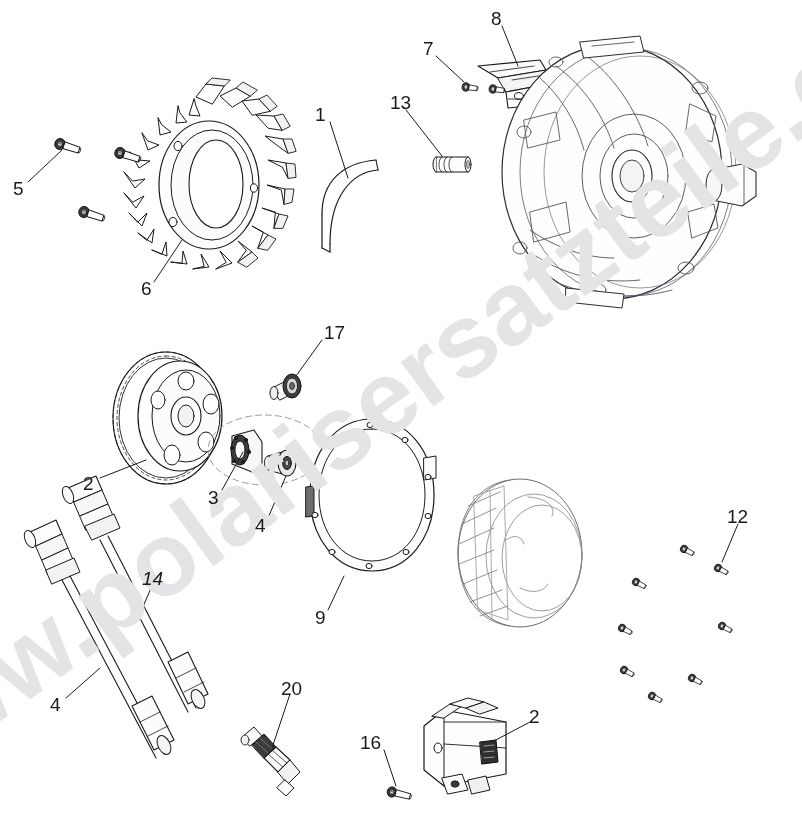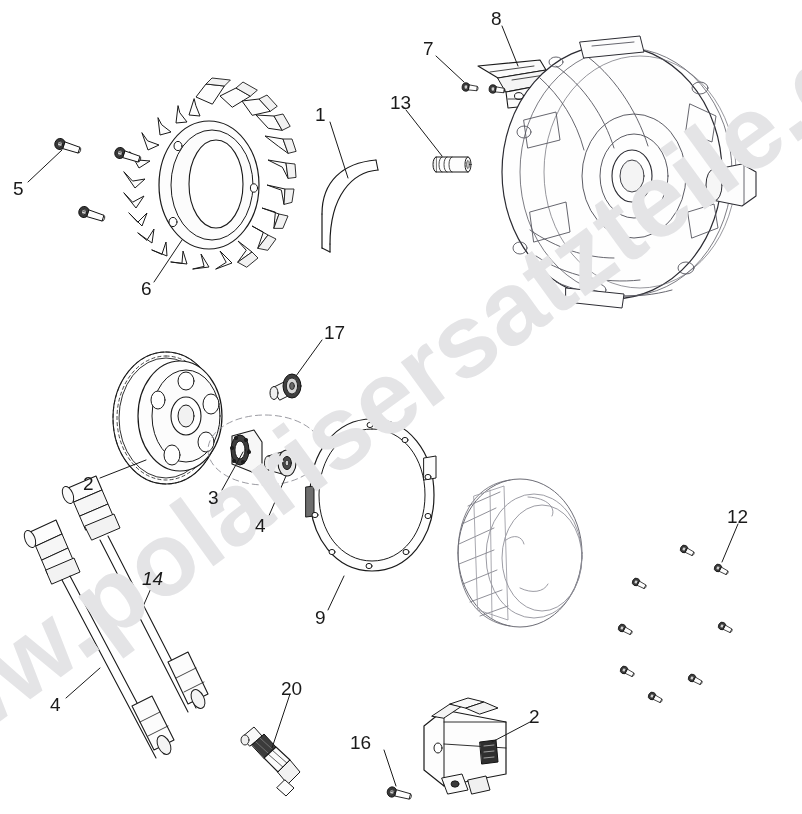--- a/index.html
+++ b/index.html
@@ -421,16 +421,16 @@
   <div class="label" style="left:141px; top:279px;">6</div>
   <div class="label" style="left:423px; top:39px;">7</div>
   <div class="label" style="left:491px; top:9px;">8</div>
   <div class="label" style="left:315px; top:608px;">9</div>
   <div class="label" style="left:390px; top:93px;">13</div>
   <div class="label" style="left:281px; top:679px;">20</div>
   <div class="label" style="left:727px; top:507px;">12</div>
   <div class="label" style="left:50px;  top:695px;">4</div>
   <div class="label" style="left:142px; top:569px;font-style:italic;">14</div>
   <div class="label" style="left:529px; top:707px;">2</div>
-  <div class="label" style="left:350px; top:733px;">16</div>
+  <div class="label" style="left:360px; top:733px;">16</div>
   <div class="label" style="left:324px; top:323px;">17</div>
 
 </div>
 
 </body></html>

